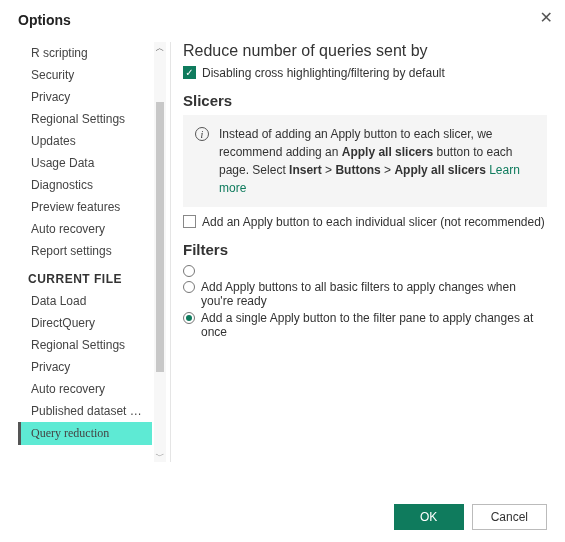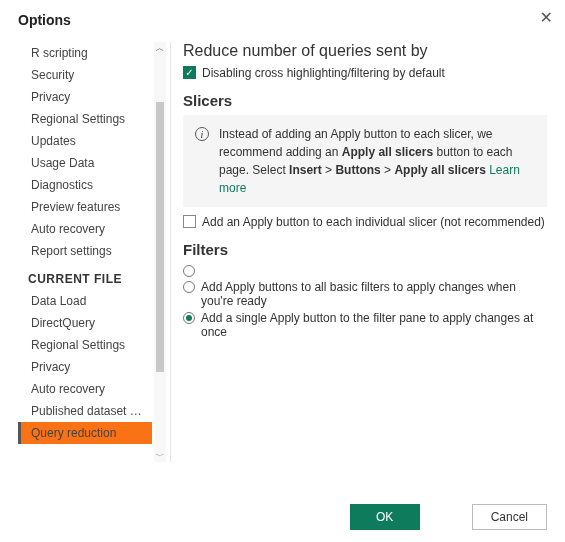--- a/index.html
+++ b/index.html
@@ -51,22 +51,23 @@
     padding: 4px 6px 4px 10px;
     color: #444;
     font-size: 12px;
     cursor: pointer;
     white-space: nowrap;
     overflow: hidden;
     text-overflow: ellipsis;
     border-left: 3px solid transparent;
   }
   .side-item.selected {
-    background: #f97316;
+    background: #5eead4;
     border-left: 3px solid #555;
+    font-family: Liberation Serif, serif;
   }
   .side-section {
     padding: 10px 6px 4px 10px;
     font-size: 12px;
     font-weight: 600;
     letter-spacing: 0.5px;
     color: #333;
   }
   .track {
     position: absolute;
@@ -188,21 +189,20 @@
     gap: 8px;
   }
   .btn {
     min-width: 70px;
     padding: 5px 18px;
     font-size: 12px;
     border: 1px solid #bbb;
     background: #fff;
     cursor: pointer;
     text-align: center;
-    margin-left: 44px;
   }
   .btn.primary {
     background: #0f7b5d;
     border-color: #0f7b5d;
     color: #fff;
   }
 </style>
 </head>
 <body>
 

